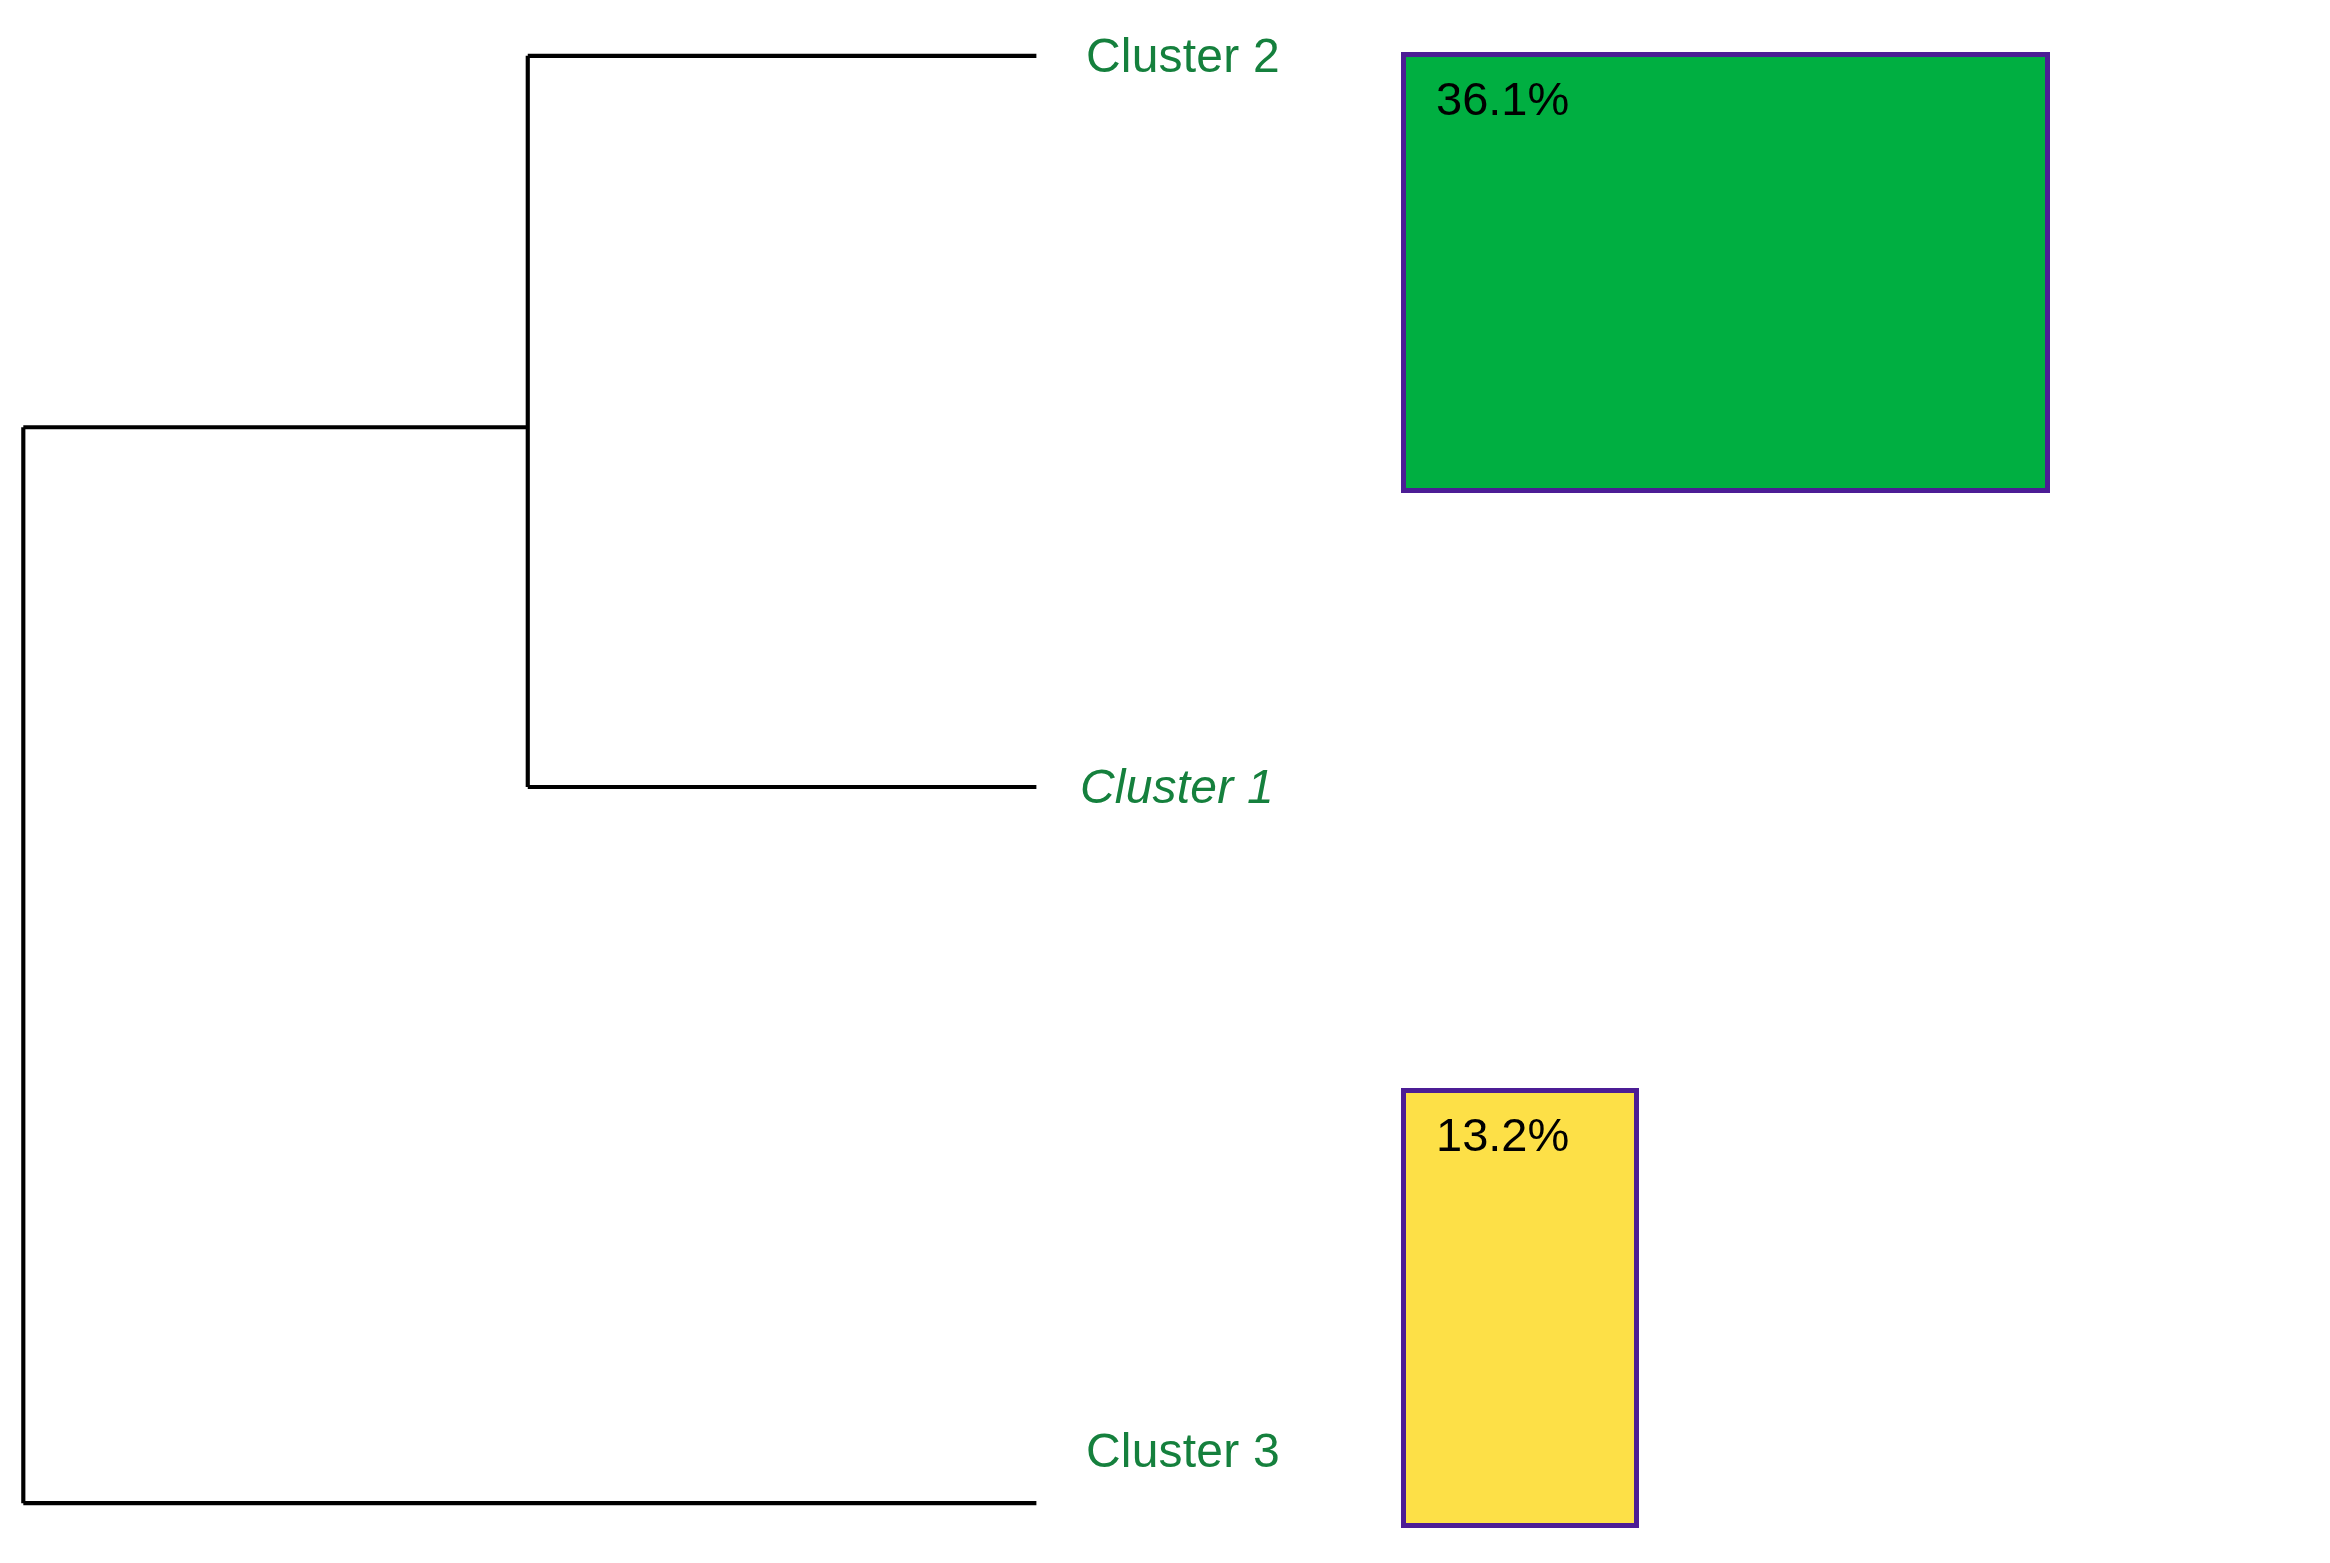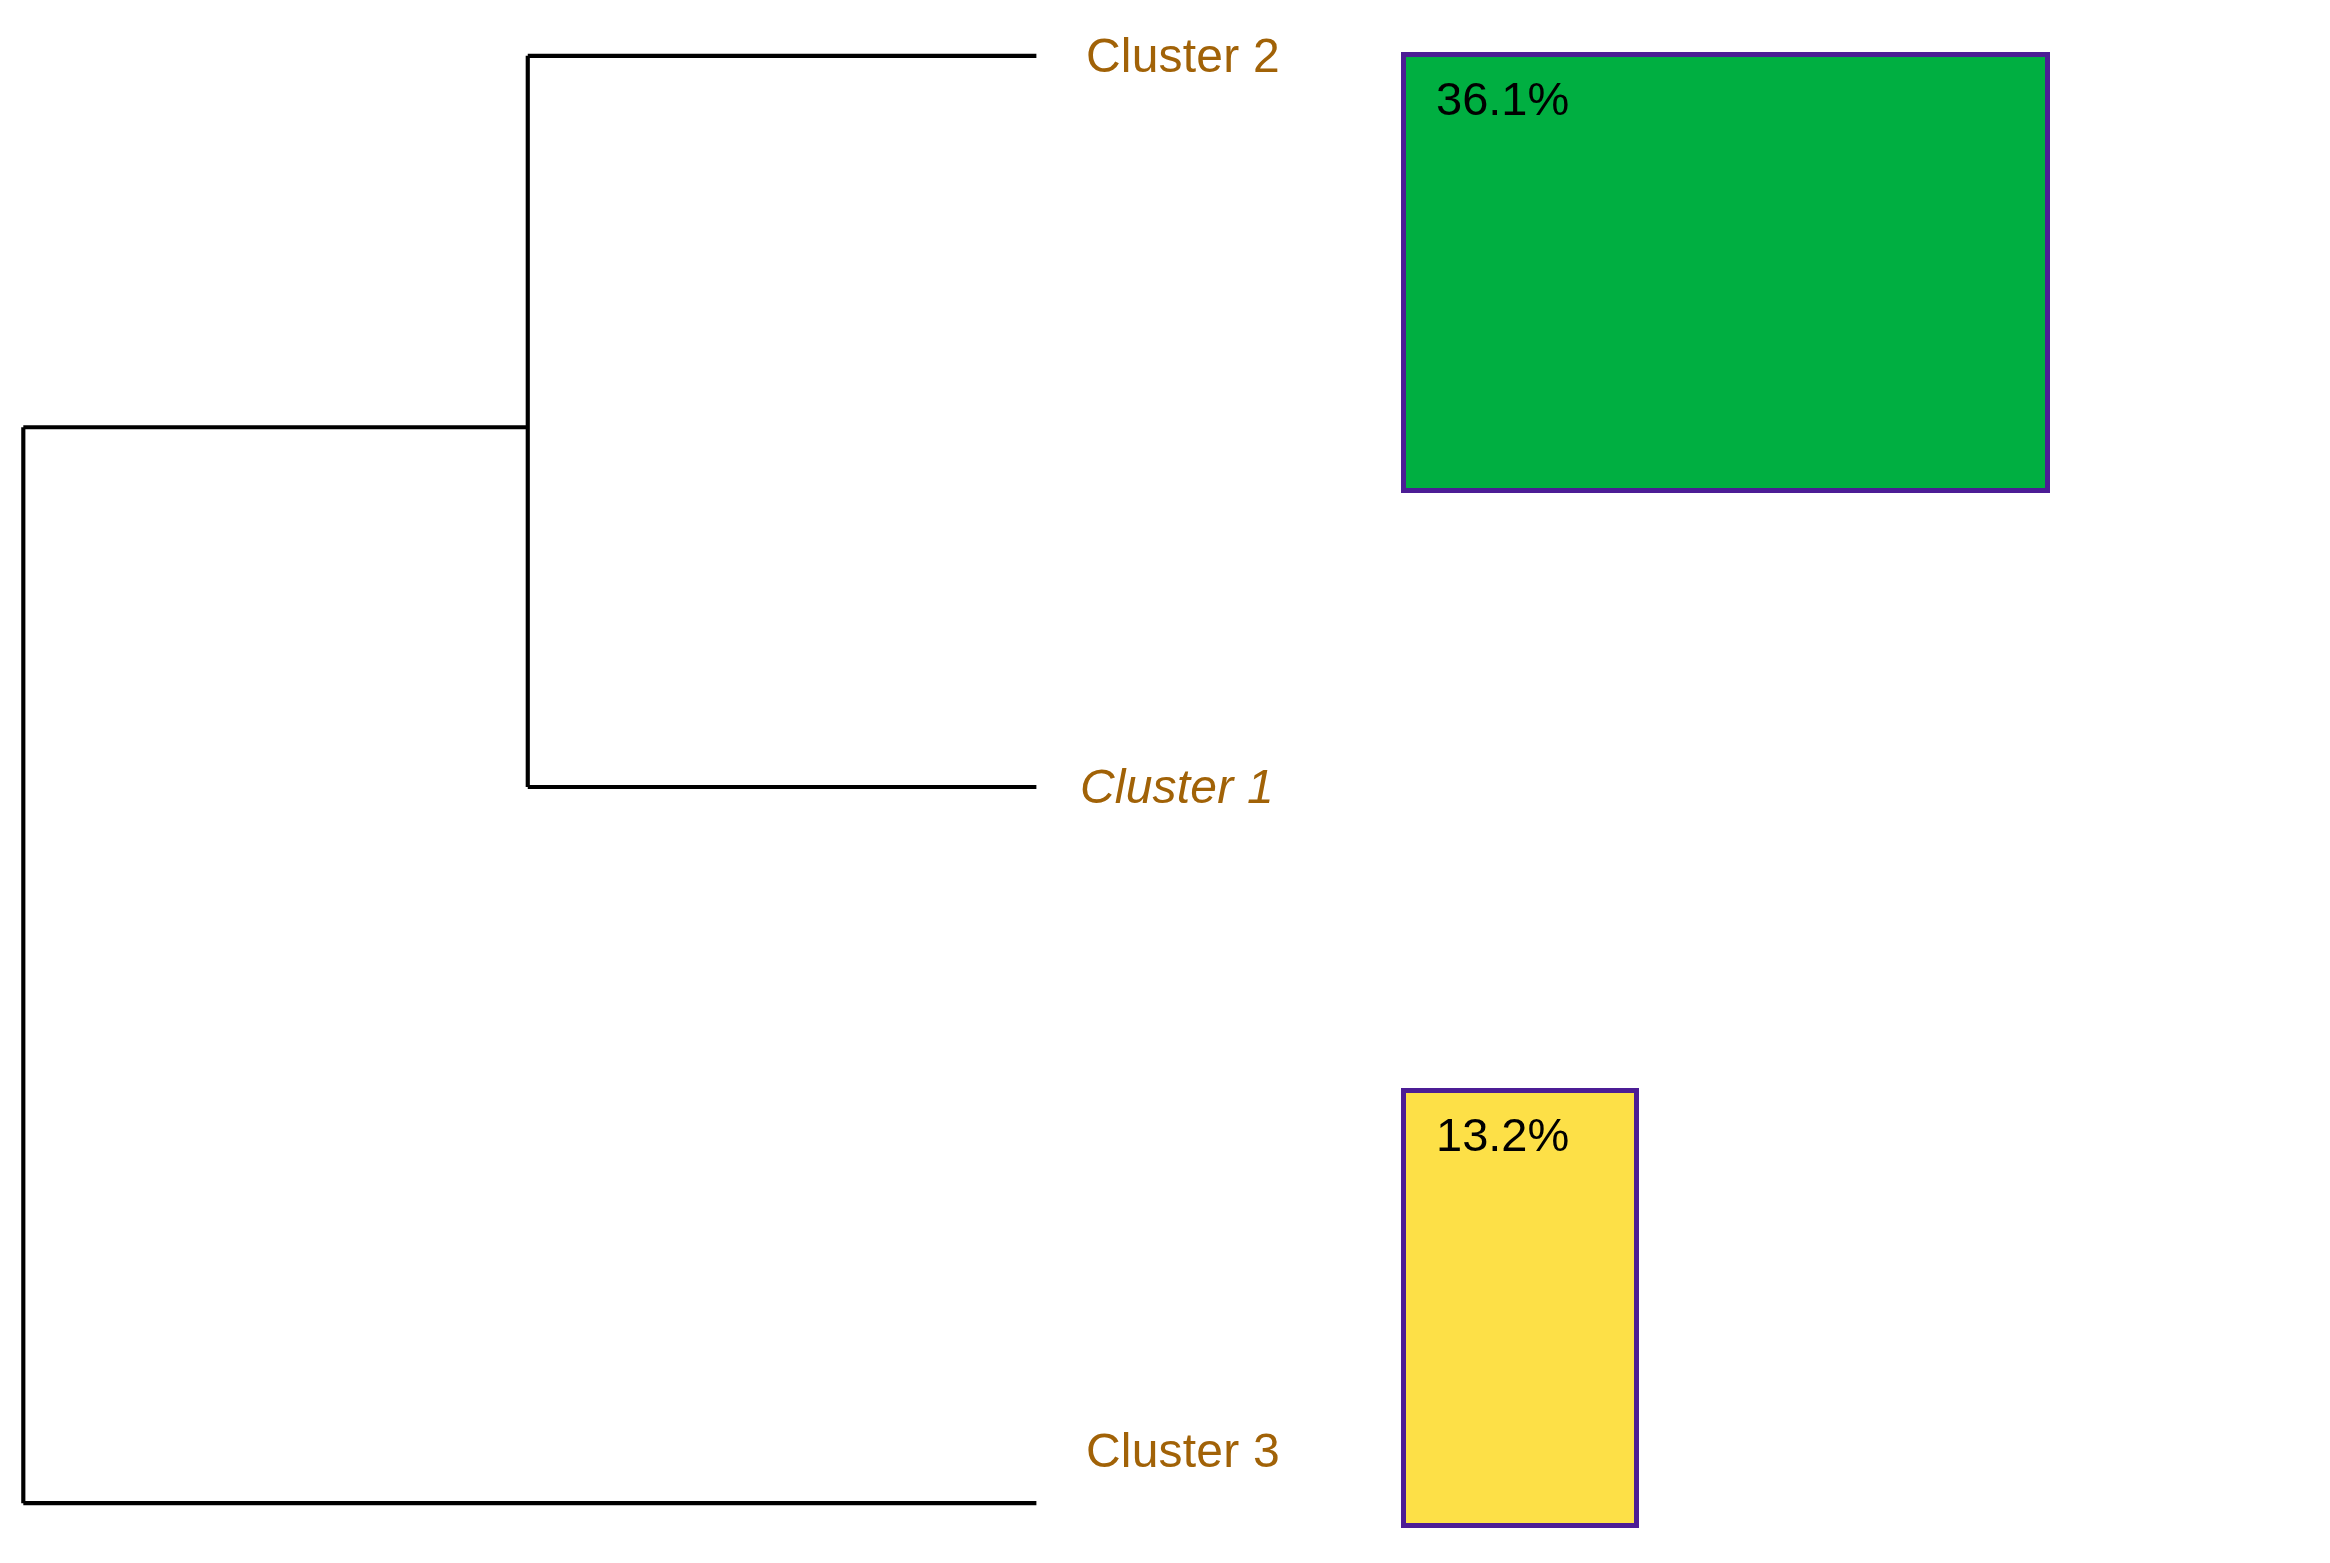--- a/index.html
+++ b/index.html
@@ -23,21 +23,21 @@
     left: 0;
     top: 0;
     width: 2330px;
     height: 1564px;
   }
   .cluster-label {
     position: absolute;
     font-family: "Liberation Sans", sans-serif;
     font-size: 48px;
     line-height: 1;
-    color: #a16207;
+    color: #15803d;
     white-space: nowrap;
     letter-spacing: 0.2px;
   }
   .prop-bar {
     position: absolute;
     box-sizing: border-box;
     border: 5px solid #4c1d95;
   }
   .prop-bar-value {
     position: absolute;

